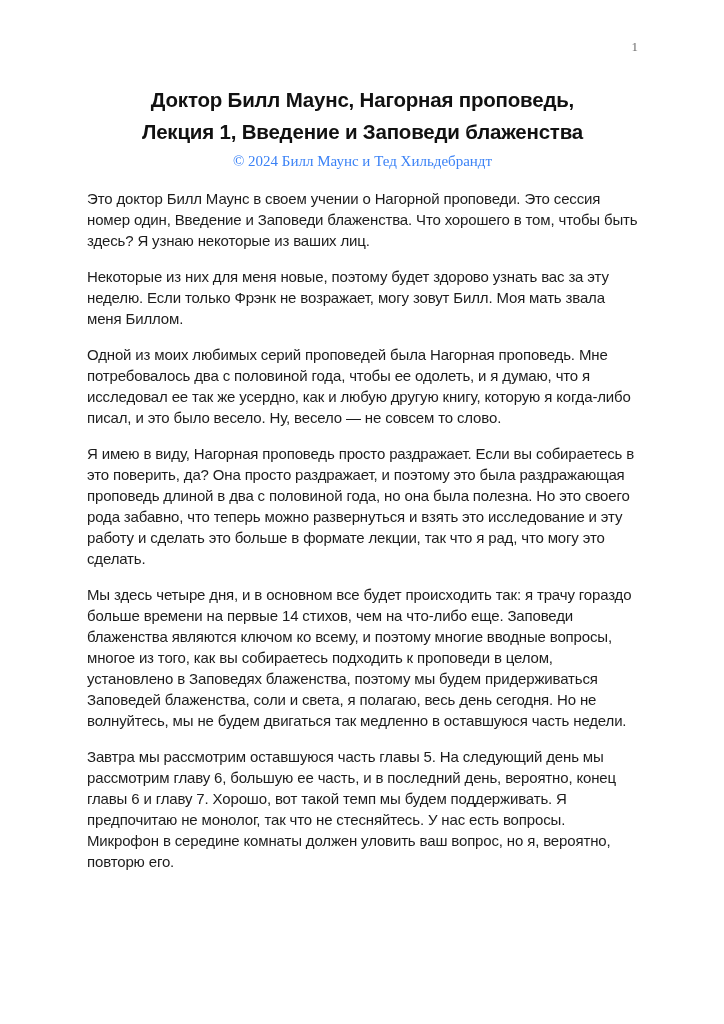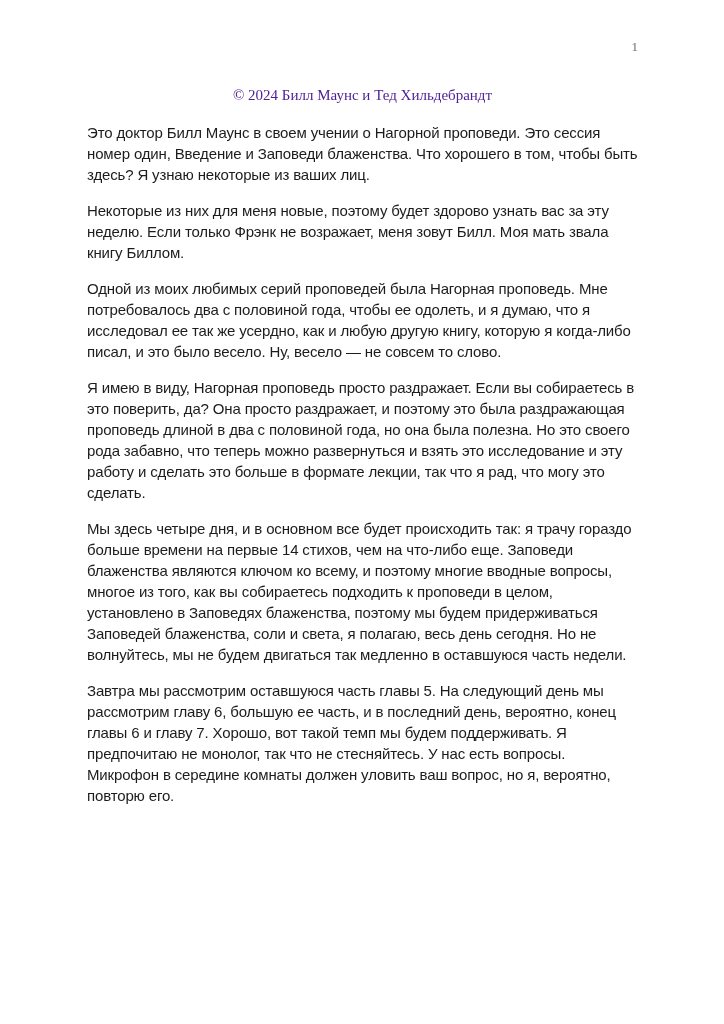--- a/index.html
+++ b/index.html
@@ -42,40 +42,44 @@
     letter-spacing: -0.2px;
   }
   h1.doc-title .tline {
     display: block;
   }
   .copyright {
     font-family: "Liberation Serif", serif;
     font-size: 15px;
     line-height: 22px;
     text-align: center;
-    color: #4c1d95;
+    color: #3b82f6;
     margin: 0 0 16px 0;
   }
   p.body-par {
     font-size: 15px;
     line-height: 21px;
     margin: 0 0 15px 0;
     letter-spacing: -0.15px;
     color: #1c1c1c;
     text-align: left;
   }
 </style>
 </head>
 <body>
 
 <div class="page">
   <div class="page-number">1</div>
 
+  <h1 class="doc-title">
+    <span class="tline">Доктор Билл Маунс, Нагорная проповедь,</span>
+    <span class="tline">Лекция 1, Введение и Заповеди блаженства</span>
+  </h1>
 
   <div class="copyright">© 2024 Билл Маунс и Тед Хильдебрандт</div>
 
   <p class="body-par">Это доктор Билл Маунс в своем учении о Нагорной проповеди. Это сессия номер один, Введение и Заповеди блаженства. Что хорошего в том, чтобы быть здесь? Я узнаю некоторые из ваших лиц.</p>
-  <p class="body-par">Некоторые из них для меня новые, поэтому будет здорово узнать вас за эту неделю. Если только Фрэнк не возражает, меня зовут Билл. Моя мать звала книгу Биллом.</p>
+  <p class="body-par">Некоторые из них для меня новые, поэтому будет здорово узнать вас за эту неделю. Если только Фрэнк не возражает, могу зовут Билл. Моя мать звала меня Биллом.</p>
   <p class="body-par">Одной из моих любимых серий проповедей была Нагорная проповедь. Мне потребовалось два с половиной года, чтобы ее одолеть, и я думаю, что я исследовал ее так же усердно, как и любую другую книгу, которую я когда-либо писал, и это было весело. Ну, весело — не совсем то слово.</p>
   <p class="body-par">Я имею в виду, Нагорная проповедь просто раздражает. Если вы собираетесь в это поверить, да? Она просто раздражает, и поэтому это была раздражающая проповедь длиной в два с половиной года, но она была полезна. Но это своего рода забавно, что теперь можно развернуться и взять это исследование и эту работу и сделать это больше в формате лекции, так что я рад, что могу это сделать.</p>
   <p class="body-par">Мы здесь четыре дня, и в основном все будет происходить так: я трачу гораздо больше времени на первые 14 стихов, чем на что-либо еще. Заповеди блаженства являются ключом ко всему, и поэтому многие вводные вопросы, многое из того, как вы собираетесь подходить к проповеди в целом, установлено в Заповедях блаженства, поэтому мы будем придерживаться Заповедей блаженства, соли и света, я полагаю, весь день сегодня. Но не волнуйтесь, мы не будем двигаться так медленно в оставшуюся часть недели.</p>
   <p class="body-par">Завтра мы рассмотрим оставшуюся часть главы 5. На следующий день мы рассмотрим главу 6, большую ее часть, и в последний день, вероятно, конец главы 6 и главу 7. Хорошо, вот такой темп мы будем поддерживать. Я предпочитаю не монолог, так что не стесняйтесь. У нас есть вопросы. Микрофон в середине комнаты должен уловить ваш вопрос, но я, вероятно, повторю его.</p>
 </div>
 
 </body></html>

